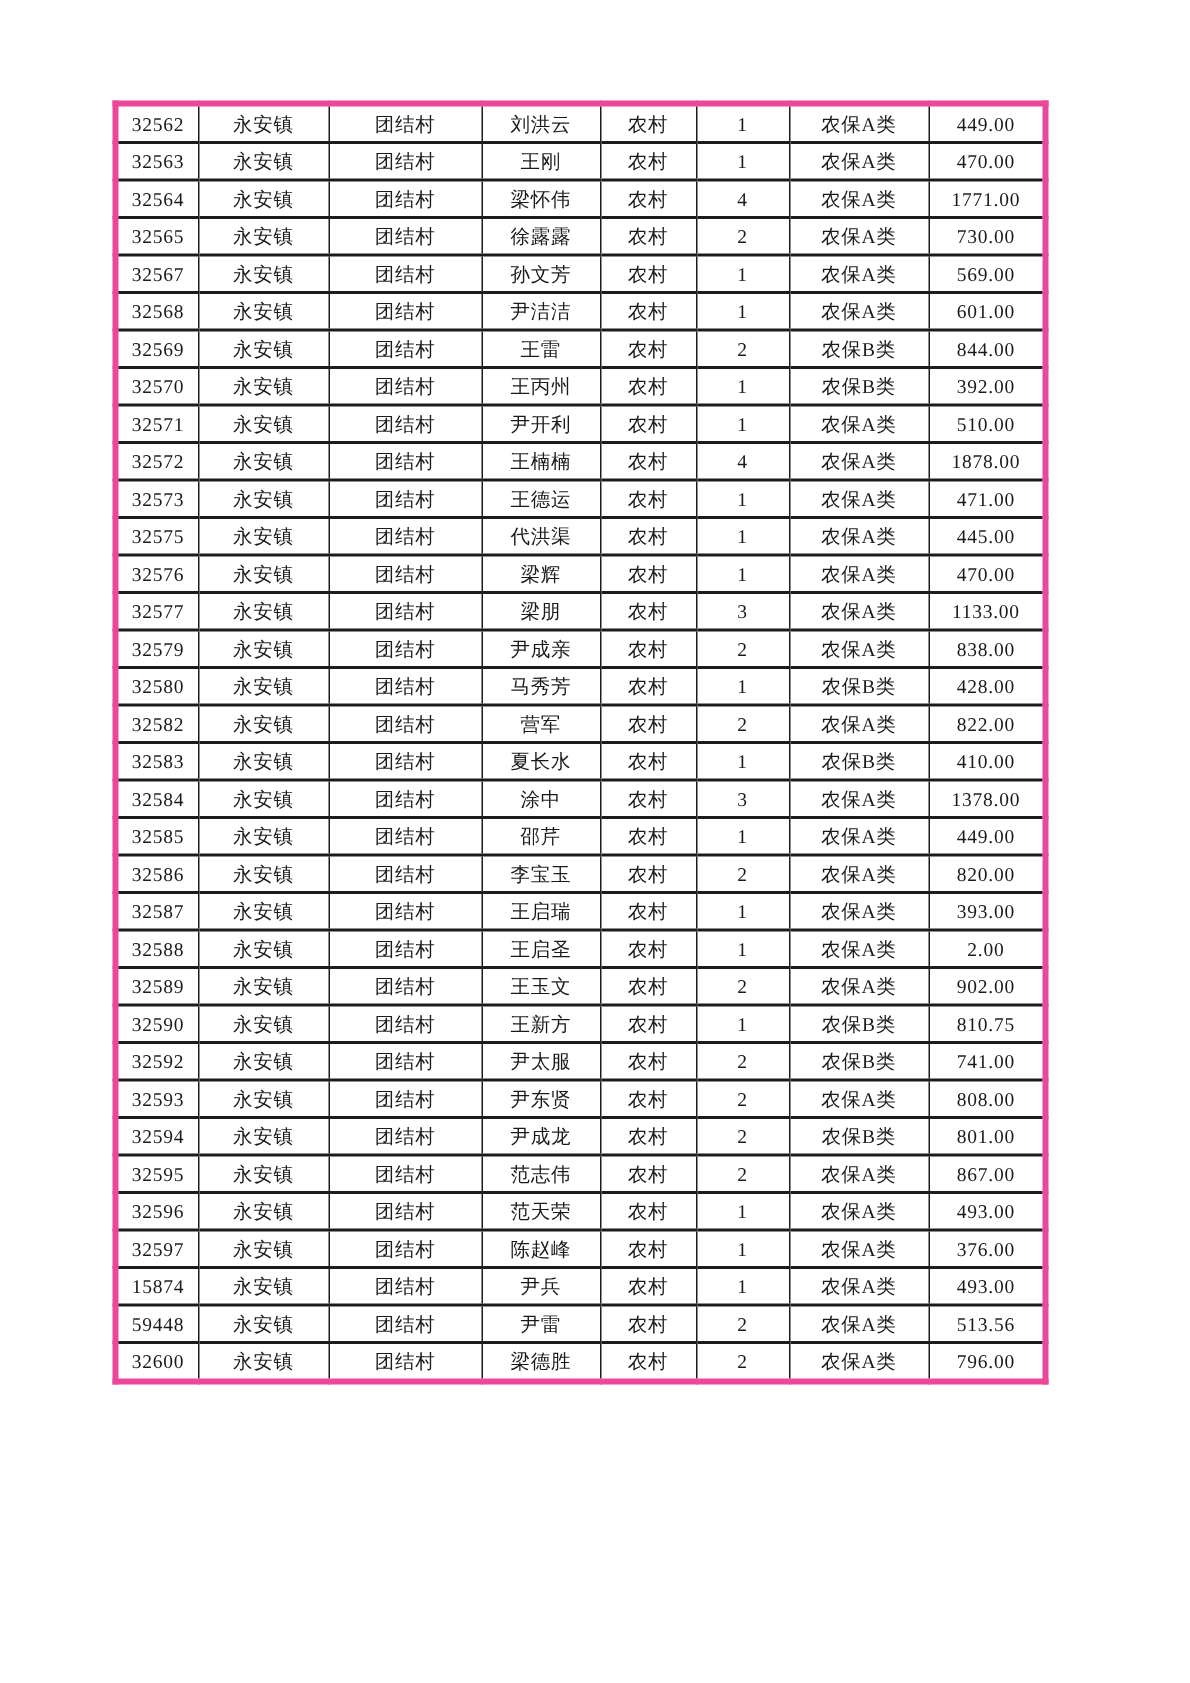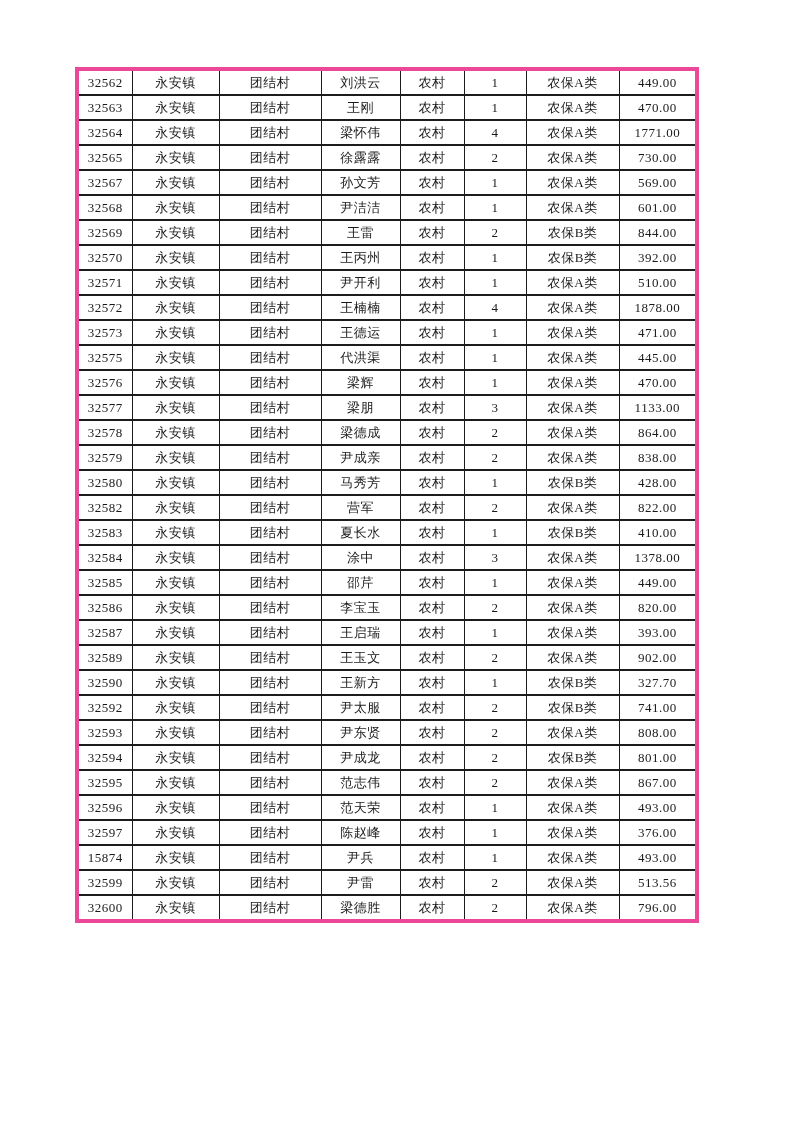--- a/index.html
+++ b/index.html
@@ -199,30 +199,20 @@
           <td>32577</td>
           <td>永安镇</td>
           <td>团结村</td>
           <td>梁朋</td>
           <td>农村</td>
           <td>3</td>
           <td>农保A类</td>
           <td>1133.00</td>
         </tr>
         <tr>
-          <td>32578</td>
-          <td>永安镇</td>
-          <td>团结村</td>
-          <td>梁德成</td>
-          <td>农村</td>
-          <td>2</td>
-          <td>农保A类</td>
-          <td>864.00</td>
-        </tr>
-        <tr>
           <td>32579</td>
           <td>永安镇</td>
           <td>团结村</td>
           <td>尹成亲</td>
           <td>农村</td>
           <td>2</td>
           <td>农保A类</td>
           <td>838.00</td>
         </tr>
         <tr>
@@ -289,38 +279,48 @@
           <td>32587</td>
           <td>永安镇</td>
           <td>团结村</td>
           <td>王启瑞</td>
           <td>农村</td>
           <td>1</td>
           <td>农保A类</td>
           <td>393.00</td>
         </tr>
         <tr>
+          <td>32588</td>
+          <td>永安镇</td>
+          <td>团结村</td>
+          <td>王启圣</td>
+          <td>农村</td>
+          <td>1</td>
+          <td>农保A类</td>
+          <td>2.00</td>
+        </tr>
+        <tr>
           <td>32589</td>
           <td>永安镇</td>
           <td>团结村</td>
           <td>王玉文</td>
           <td>农村</td>
           <td>2</td>
           <td>农保A类</td>
           <td>902.00</td>
         </tr>
         <tr>
           <td>32590</td>
           <td>永安镇</td>
           <td>团结村</td>
           <td>王新方</td>
           <td>农村</td>
           <td>1</td>
           <td>农保B类</td>
-          <td>327.70</td>
+          <td>810.75</td>
         </tr>
         <tr>
           <td>32592</td>
           <td>永安镇</td>
           <td>团结村</td>
           <td>尹太服</td>
           <td>农村</td>
           <td>2</td>
           <td>农保B类</td>
           <td>741.00</td>
@@ -379,21 +379,21 @@
           <td>15874</td>
           <td>永安镇</td>
           <td>团结村</td>
           <td>尹兵</td>
           <td>农村</td>
           <td>1</td>
           <td>农保A类</td>
           <td>493.00</td>
         </tr>
         <tr>
-          <td>32599</td>
+          <td>59448</td>
           <td>永安镇</td>
           <td>团结村</td>
           <td>尹雷</td>
           <td>农村</td>
           <td>2</td>
           <td>农保A类</td>
           <td>513.56</td>
         </tr>
         <tr>
           <td>32600</td>

